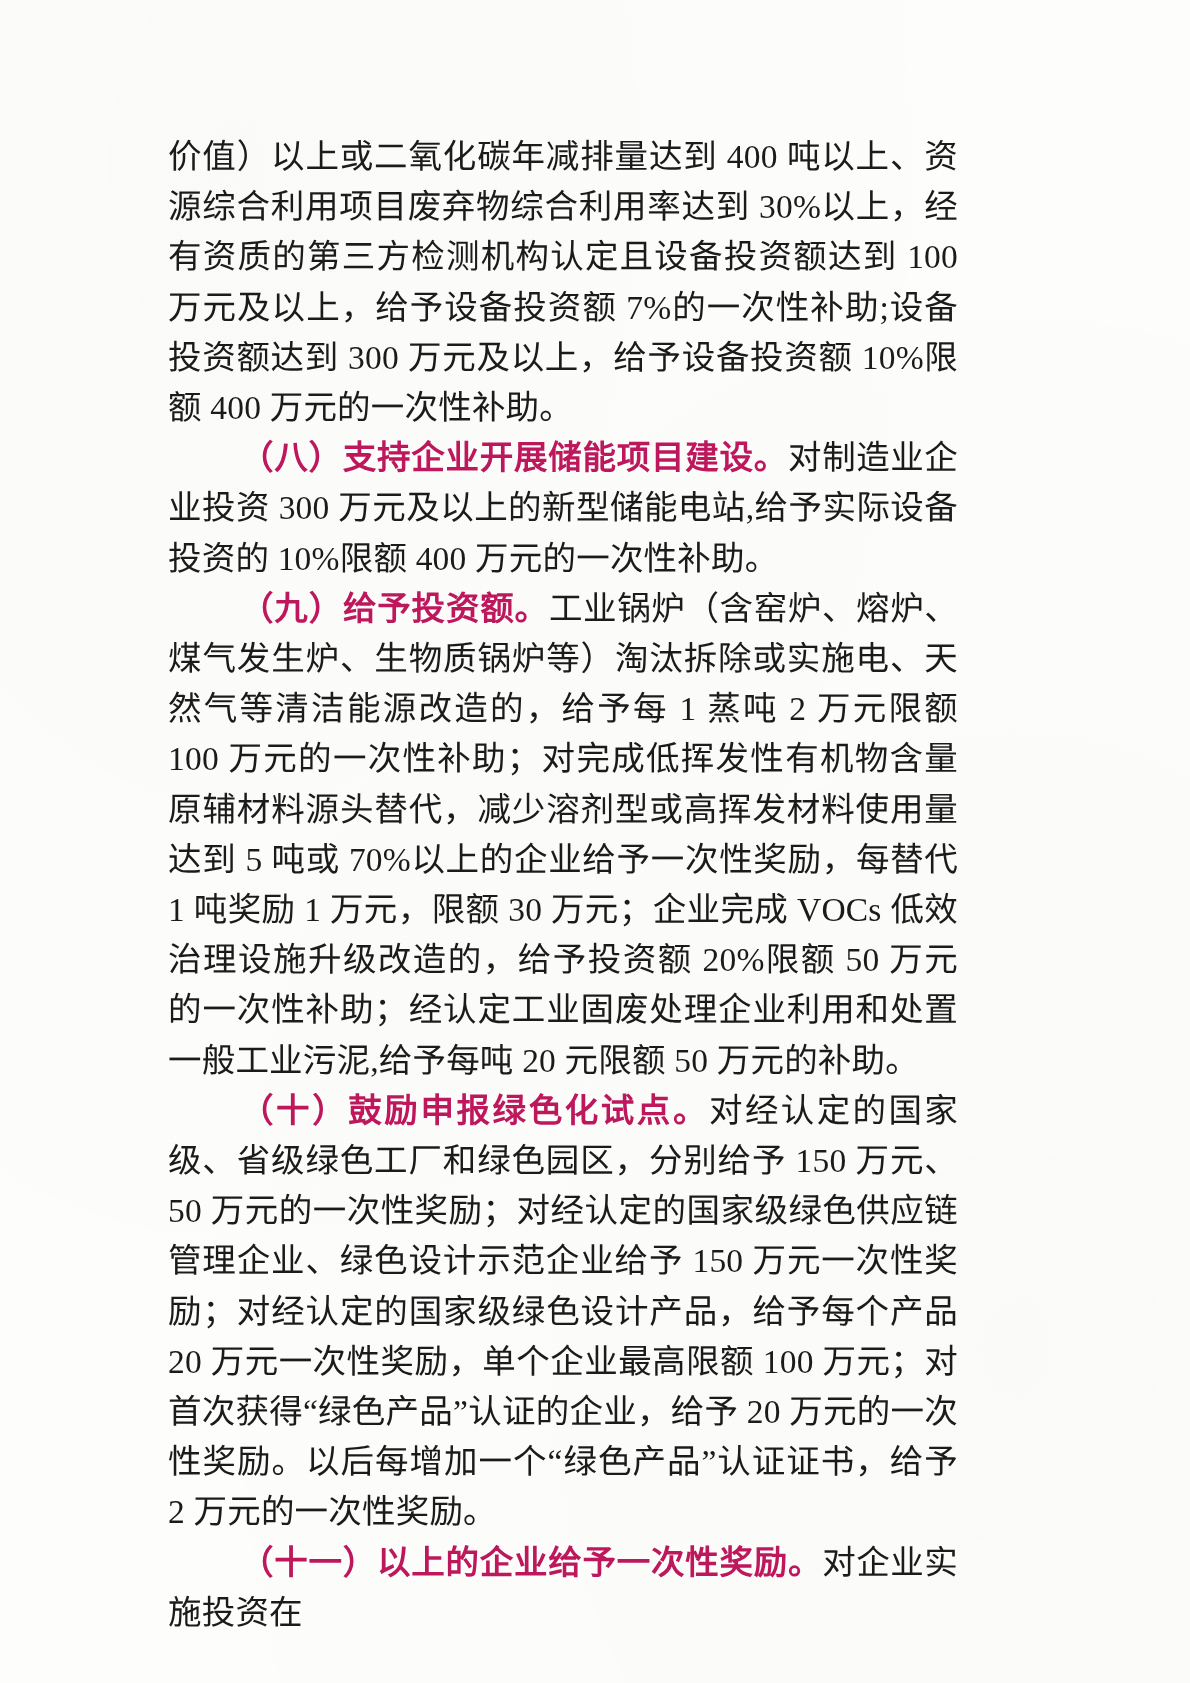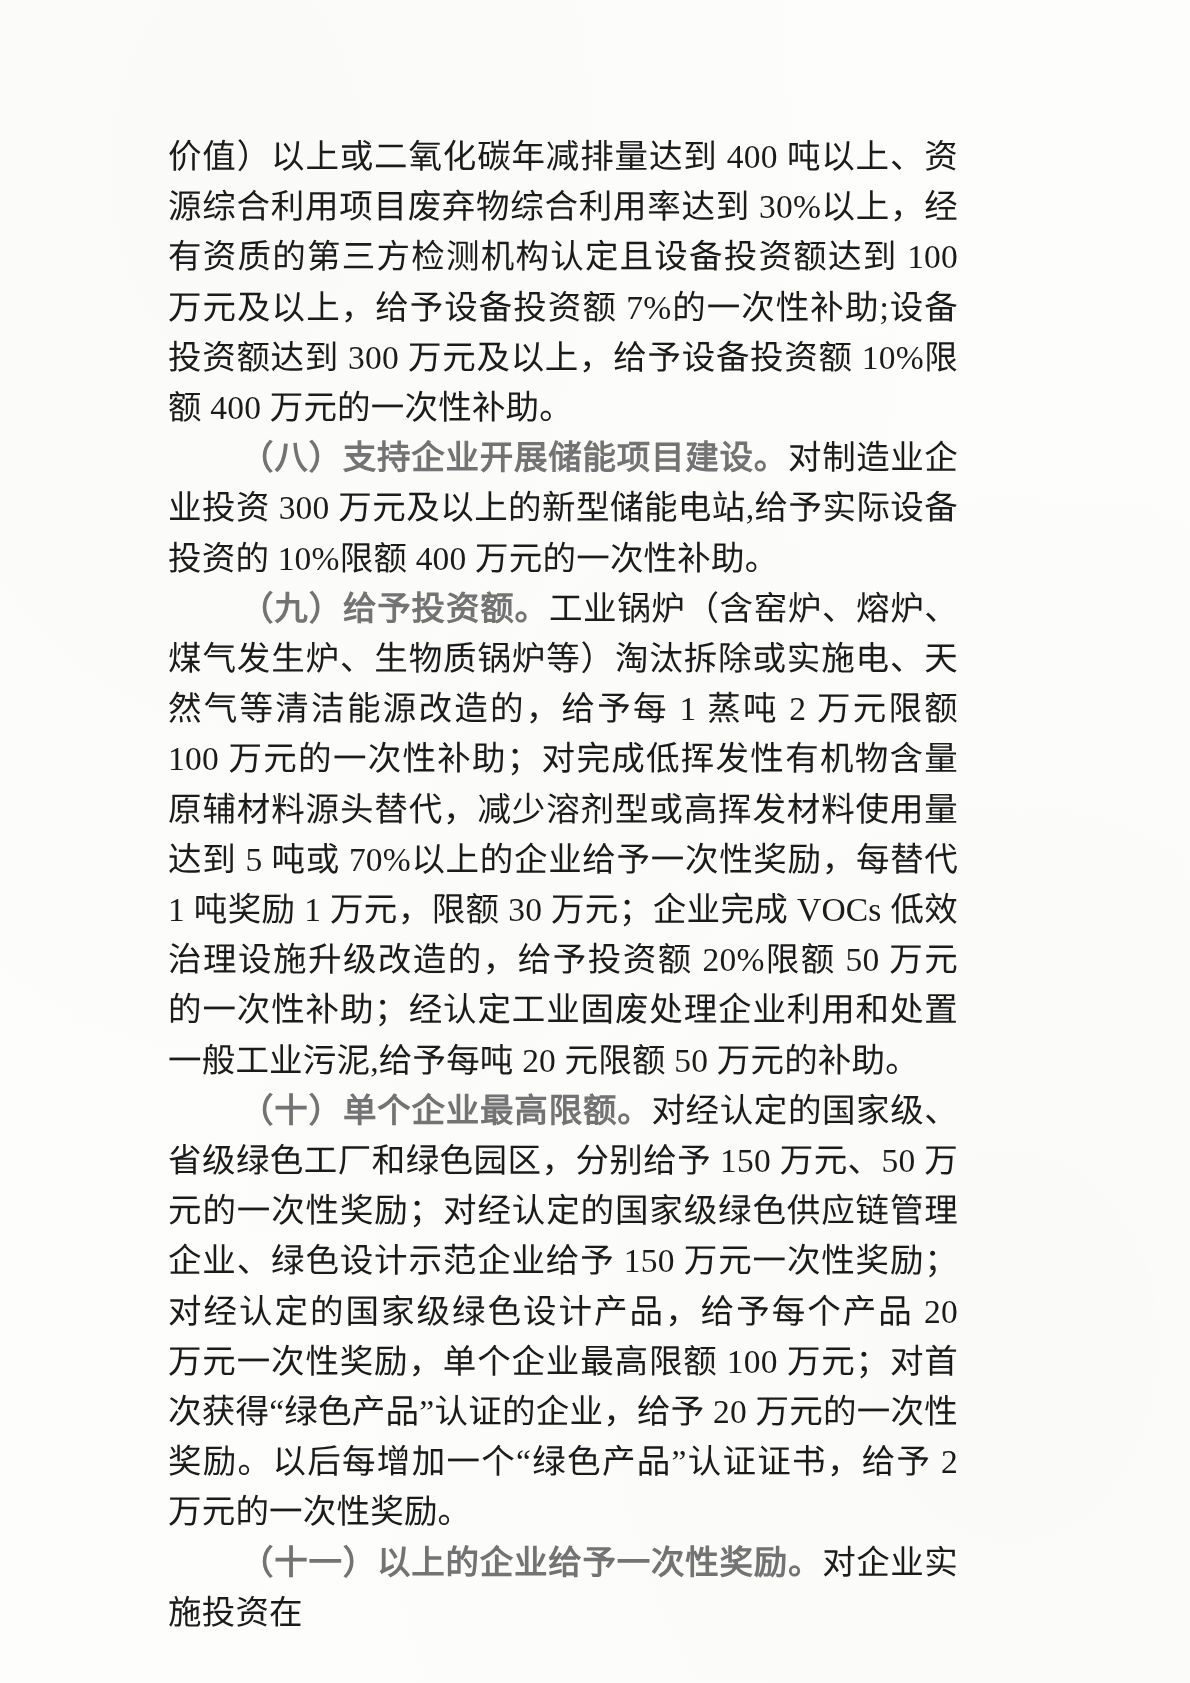--- a/index.html
+++ b/index.html
@@ -56,21 +56,21 @@
     -webkit-font-smoothing: none;
   }
 
   p.para.indent {
     text-indent: 72px;
   }
 
   .sec-title {
     font-weight: bold;
     letter-spacing: 0.4px;
-    color: #737373;
+    color: #be185d;
   }
 
   
   .watermark {
     position: absolute;
     left: 8px;
     top: 1686px;
     font-family: Liberation Serif, serif;
     font-size: 24px;
     letter-spacing: 1.2px;
@@ -92,21 +92,21 @@
 
     <p class="para indent">
       <span class="sec-title">（八）支持企业开展储能项目建设。</span><span>对制造业企业投资 300 万元及以上的新型储能电站,给予实际设备投资的 10%限额 400 万元的一次性补助。</span>
     </p>
 
     <p class="para indent">
       <span class="sec-title">（九）给予投资额。</span><span>工业锅炉（含窑炉、熔炉、煤气发生炉、生物质锅炉等）淘汰拆除或实施电、天然气等清洁能源改造的，给予每 1 蒸吨 2 万元限额 100 万元的一次性补助；对完成低挥发性有机物含量原辅材料源头替代，减少溶剂型或高挥发材料使用量达到 5 吨或 70%以上的企业给予一次性奖励，每替代 1 吨奖励 1 万元，限额 30 万元；企业完成 VOCs 低效治理设施升级改造的，给予投资额 20%限额 50 万元的一次性补助；经认定工业固废处理企业利用和处置一般工业污泥,给予每吨 20 元限额 50 万元的补助。</span>
     </p>
 
     <p class="para indent">
-      <span class="sec-title">（十）单个企业最高限额。</span><span>对经认定的国家级、省级绿色工厂和绿色园区，分别给予 150 万元、50 万元的一次性奖励；对经认定的国家级绿色供应链管理企业、绿色设计示范企业给予 150 万元一次性奖励；对经认定的国家级绿色设计产品，给予每个产品 20 万元一次性奖励，单个企业最高限额 100 万元；对首次获得“绿色产品”认证的企业，给予 20 万元的一次性奖励。以后每增加一个“绿色产品”认证证书，给予 2 万元的一次性奖励。</span>
+      <span class="sec-title">（十）鼓励申报绿色化试点。</span><span>对经认定的国家级、省级绿色工厂和绿色园区，分别给予 150 万元、50 万元的一次性奖励；对经认定的国家级绿色供应链管理企业、绿色设计示范企业给予 150 万元一次性奖励；对经认定的国家级绿色设计产品，给予每个产品 20 万元一次性奖励，单个企业最高限额 100 万元；对首次获得“绿色产品”认证的企业，给予 20 万元的一次性奖励。以后每增加一个“绿色产品”认证证书，给予 2 万元的一次性奖励。</span>
     </p>
 
     <p class="para indent">
       <span class="sec-title">（十一）以上的企业给予一次性奖励。</span><span>对企业实施投资在</span>
     </p>
 
   </div>
 
   <div class="watermark">tanguanli.org.cn</div>
 

